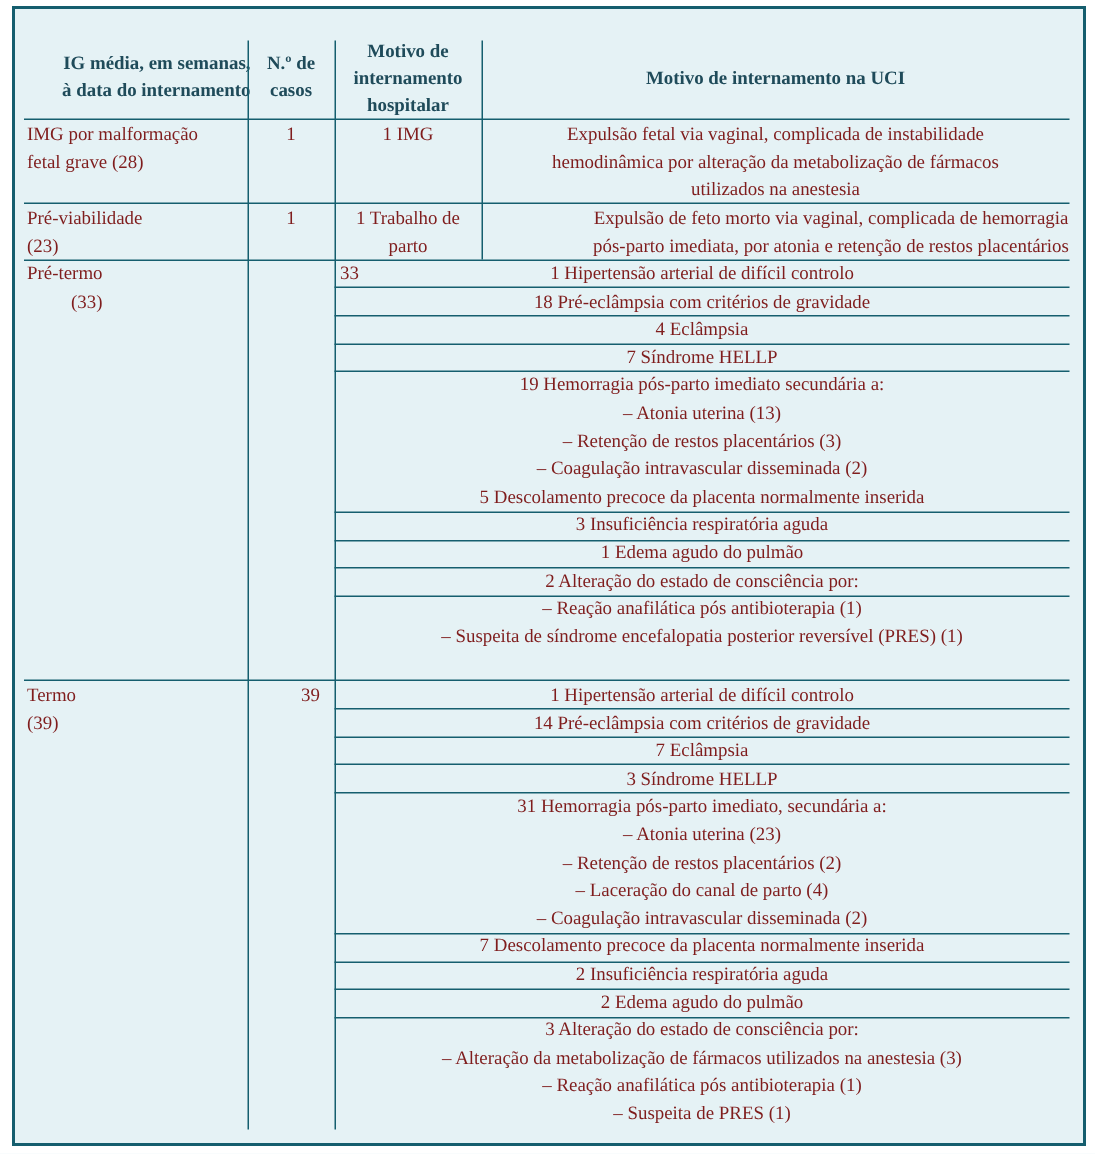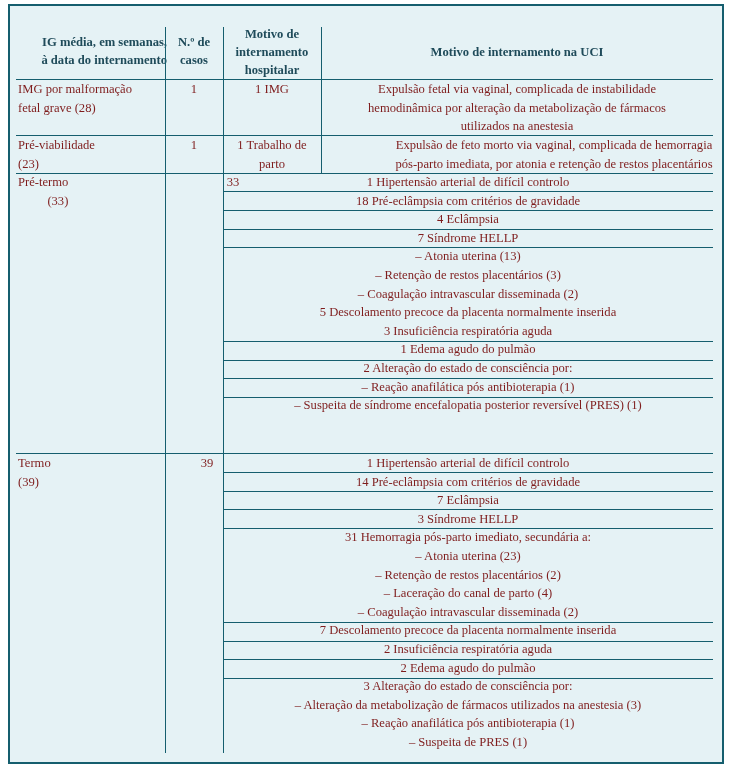--- a/index.html
+++ b/index.html
@@ -85,20 +85,21 @@
 <div class="hline" style="left:223px; width:490px; top:341px;"></div>
 <div class="hline" style="left:223px; width:490px; top:360px;"></div>
 <div class="hline" style="left:223px; width:490px; top:378px;"></div>
 <div class="hline" style="left:223px; width:490px; top:397px;"></div>
 
 <div class="txt c stack" style="left:223px; width:490px; top:173px;">
   <div>1 Hipertensão arterial de difícil controlo</div>
   <div>18 Pré-eclâmpsia com critérios de gravidade</div>
   <div>4 Eclâmpsia</div>
   <div>7 Síndrome HELLP</div>
+  <div>19 Hemorragia pós-parto imediato secundária a:</div>
   <div>– Atonia uterina (13)</div>
   <div>– Retenção de restos placentários (3)</div>
   <div>– Coagulação intravascular disseminada (2)</div>
   <div>5 Descolamento precoce da placenta normalmente inserida</div>
   <div>3 Insuficiência respiratória aguda</div>
   <div>1 Edema agudo do pulmão</div>
   <div>2 Alteração do estado de consciência por:</div>
   <div>– Reação anafilática pós antibioterapia (1)</div>
   <div>– Suspeita de síndrome encefalopatia posterior reversível (PRES) (1)</div>
 </div>

